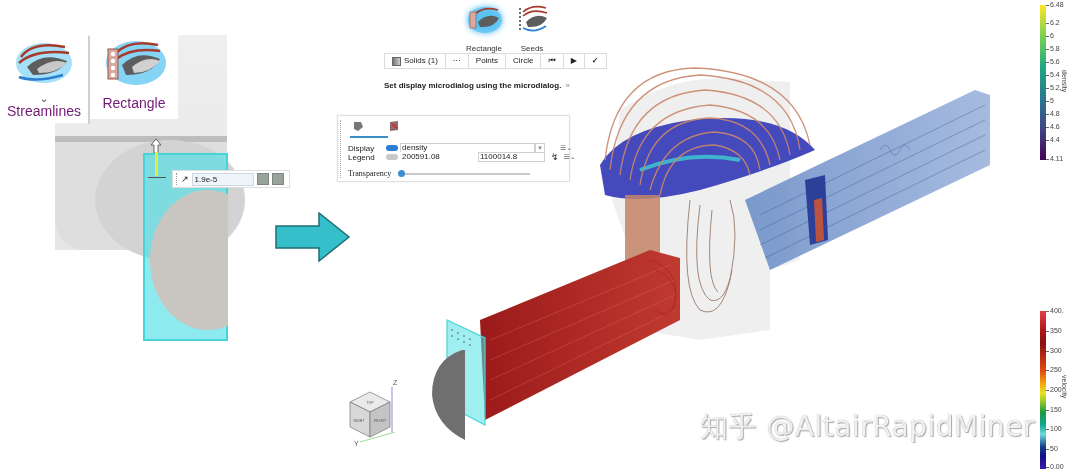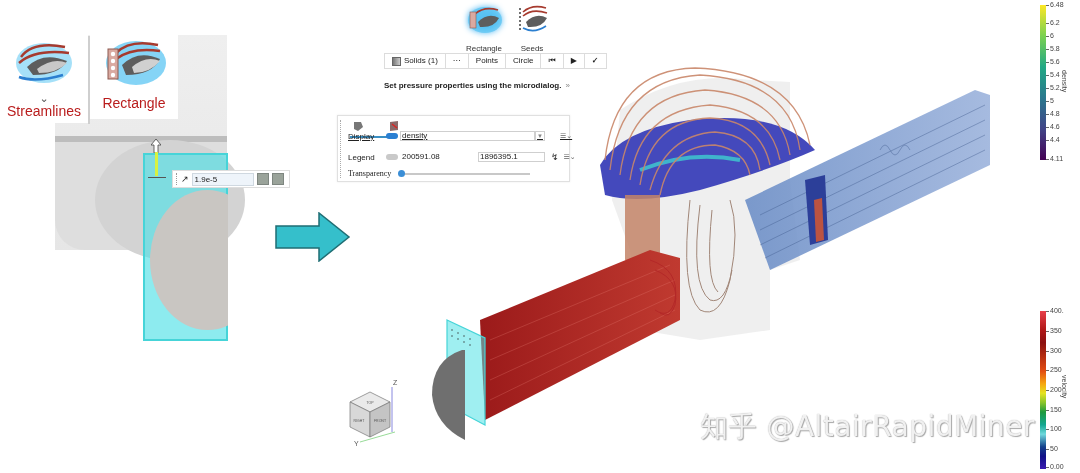--- a/index.html
+++ b/index.html
@@ -8,21 +8,21 @@
 
   
   .left-scene { position: absolute; left: 0; top: 0; width: 240px; height: 350px; }
   .left-bg { position: absolute; left: 55px; top: 35px; width: 172px; height: 215px; background: linear-gradient(#efefef, #e6e6e6); }
   .left-body { position: absolute; left: 55px; top: 140px; width: 172px; height: 110px; background: #dedede; border-radius: 0 0 0 30px; }
   .left-disc { position: absolute; left: 95px; top: 140px; width: 150px; height: 120px; border-radius: 50%; background: #d3d3d3; }
   .left-band { position: absolute; left: 55px; top: 136px; width: 172px; height: 6px; background: #bdbdbd; }
 
   .tool-card { position: absolute; top: 35px; background: #fff; text-align: center; }
   .tool-card .ic { margin: 0 auto; }
-  .tool-card .lbl { font-size: 14px; color: #b91c1c; }
+  .tool-card .lbl { font-size: 14px; color: #701a75; }
   .tool-streamlines { left: 0; width: 88px; height: 88px; }
   .tool-streamlines .chev { font-size: 11px; color: #555; line-height: 10px; margin-top: 2px; }
   .tool-rect { left: 90px; width: 88px; height: 84px; }
   .divider-v { position: absolute; left: 88px; top: 36px; width: 2px; height: 88px; background: #cfcfcf; }
 
   .cyan-plane { position: absolute; left: 143px; top: 153px; width: 85px; height: 188px; background: rgba(80,225,230,0.65); border: 2px solid #46d4d8; }
   .cyan-disc { position: absolute; left: 150px; top: 190px; width: 115px; height: 140px; border-radius: 50%; background: #c9c6c2; clip-path: inset(0 37px 0 0); }
   .probe-line { position: absolute; left: 155px; top: 152px; width: 3px; height: 24px; background: #d7f240; }
   .probe-arrow { position: absolute; left: 151px; top: 139px; width: 10px; height: 14px; }
   .probe-tick { position: absolute; left: 148px; top: 177px; width: 18px; height: 1px; background: #555; }
@@ -170,48 +170,48 @@
   </div>
   <div class="ab">⋯</div>
   <div class="ab">Points</div>
   <div class="ab">Circle</div>
   <div class="ab">⏮</div>
   <div class="ab">▶</div>
   <div class="ab check">✓</div>
 </div>
 
 <div class="hint">
-  <span>Set pressure properties using the microdialog.</span><span class="dbl">»</span>
+  <span>Set display microdialog using the microdialog.</span><span class="dbl">»</span>
 </div>
 
 <div class="microdialog">
   <div class="md-grip"></div>
   <div class="md-tabs">
     <svg class="md-tab" viewBox="0 0 12 12">
         <path d="M2 2 L9 2 L11 7 L6 11 L2 9 Z" fill="#777"></path>
       </svg>
     <svg class="md-tab" viewBox="0 0 12 12">
         <path d="M2 2 L10 1 L10 10 L2 11 Z" fill="#8a6a6a"></path>
         <path d="M4 4 L9 8" stroke="#d22" stroke-width="1.5"></path>
       </svg>
   </div>
   <div class="md-tab-underline"></div>
 
-  <div class="md-row" style="top:15px;text-decoration:underline;">
+  <div class="md-row" style="top:27px;">
     <span class="rl">Display</span>
     <span class="toggle"></span>
     <span class="md-field" style="width:135px;">density</span>
     <span class="md-dd">▼</span>
     <span class="md-menu" style="margin-left:15px;">☰⌄</span>
   </div>
   <div class="md-row" style="top:36px;justify-content:flex-end;">
     <span class="rl">Legend</span>
     <span class="toggle off"></span>
     <span class="md-field" style="width:78px;border-color:transparent;">200591.08</span>
-    <span class="md-field" style="width:67px;">1896395.1</span>
+    <span class="md-field" style="width:67px;">1100014.8</span>
     <span style="font-size:9px;margin-left:6px;">↯</span>
     <span class="md-menu" style="margin-left:5px;">☰⌄</span>
   </div>
   <div class="md-row" style="top:53px;">
     <span style="width:52px;font-family:Liberation Serif, serif;">Transparency</span>
     <div class="slider-track">
       <div class="slider-knob"></div>
     </div>
   </div>
 </div>

